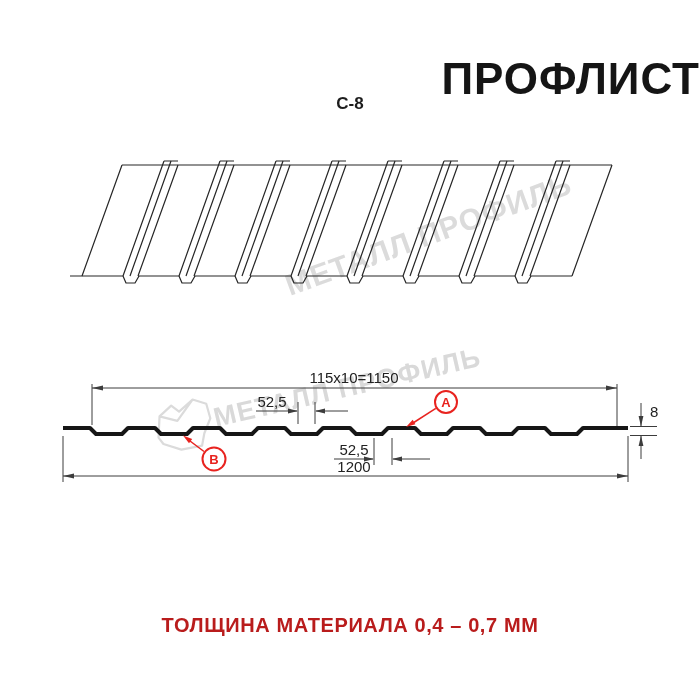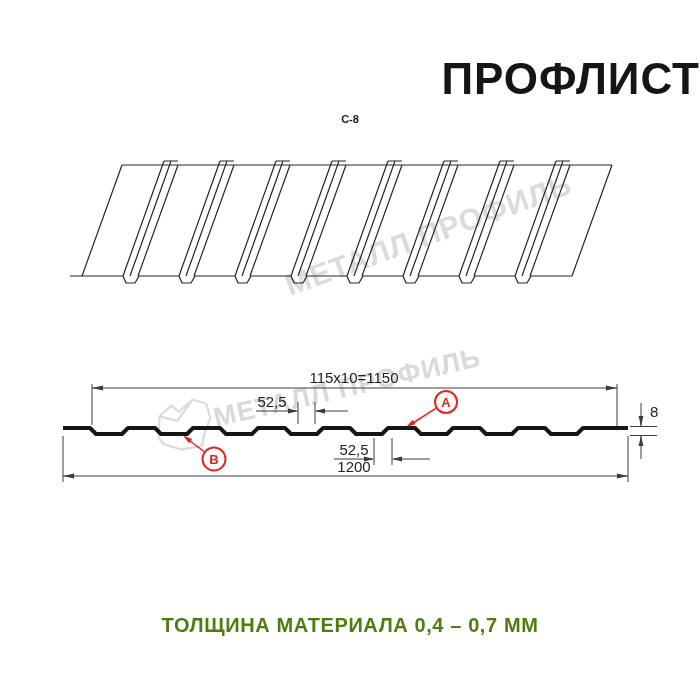--- a/index.html
+++ b/index.html
@@ -1,23 +1,23 @@
 <!DOCTYPE html>
 <html><head>
 <meta charset="utf-8">
 <style>
   html,body{margin:0;padding:0;}
   body{width:700px;height:700px;position:relative;background:#ffffff;overflow:hidden;
        font-family:"Liberation Sans",sans-serif;}
   .title{position:absolute;top:54px;left:0;width:700px;text-align:right;
          font-size:44px;font-weight:700;letter-spacing:1px;color:#151515;}
-  .subtitle{position:absolute;top:113px;left:0;width:700px;text-align:center;
-            font-size:11px;font-weight:700;color:#1d1d1d;}
+  .subtitle{position:absolute;top:94px;left:0;width:700px;text-align:center;
+            font-size:17px;font-weight:700;color:#1d1d1d;}
   .footer{position:absolute;top:614px;left:0;width:700px;text-align:center;
-          font-size:20px;font-weight:700;letter-spacing:0.6px;color:#4d7c0f;}
+          font-size:20px;font-weight:700;letter-spacing:0.6px;color:#b91c1c;}
   svg{position:absolute;top:0;left:0;}
   svg text{font-family:"Liberation Sans",sans-serif;}
   .dimtxt{font-size:15px;fill:#222222;}
   .wm{font-weight:bold;letter-spacing:1px;}
 </style>
 </head>
 <body>
 
 <div class="title">ПРОФЛИСТ</div>
 <div class="subtitle">С-8</div>

